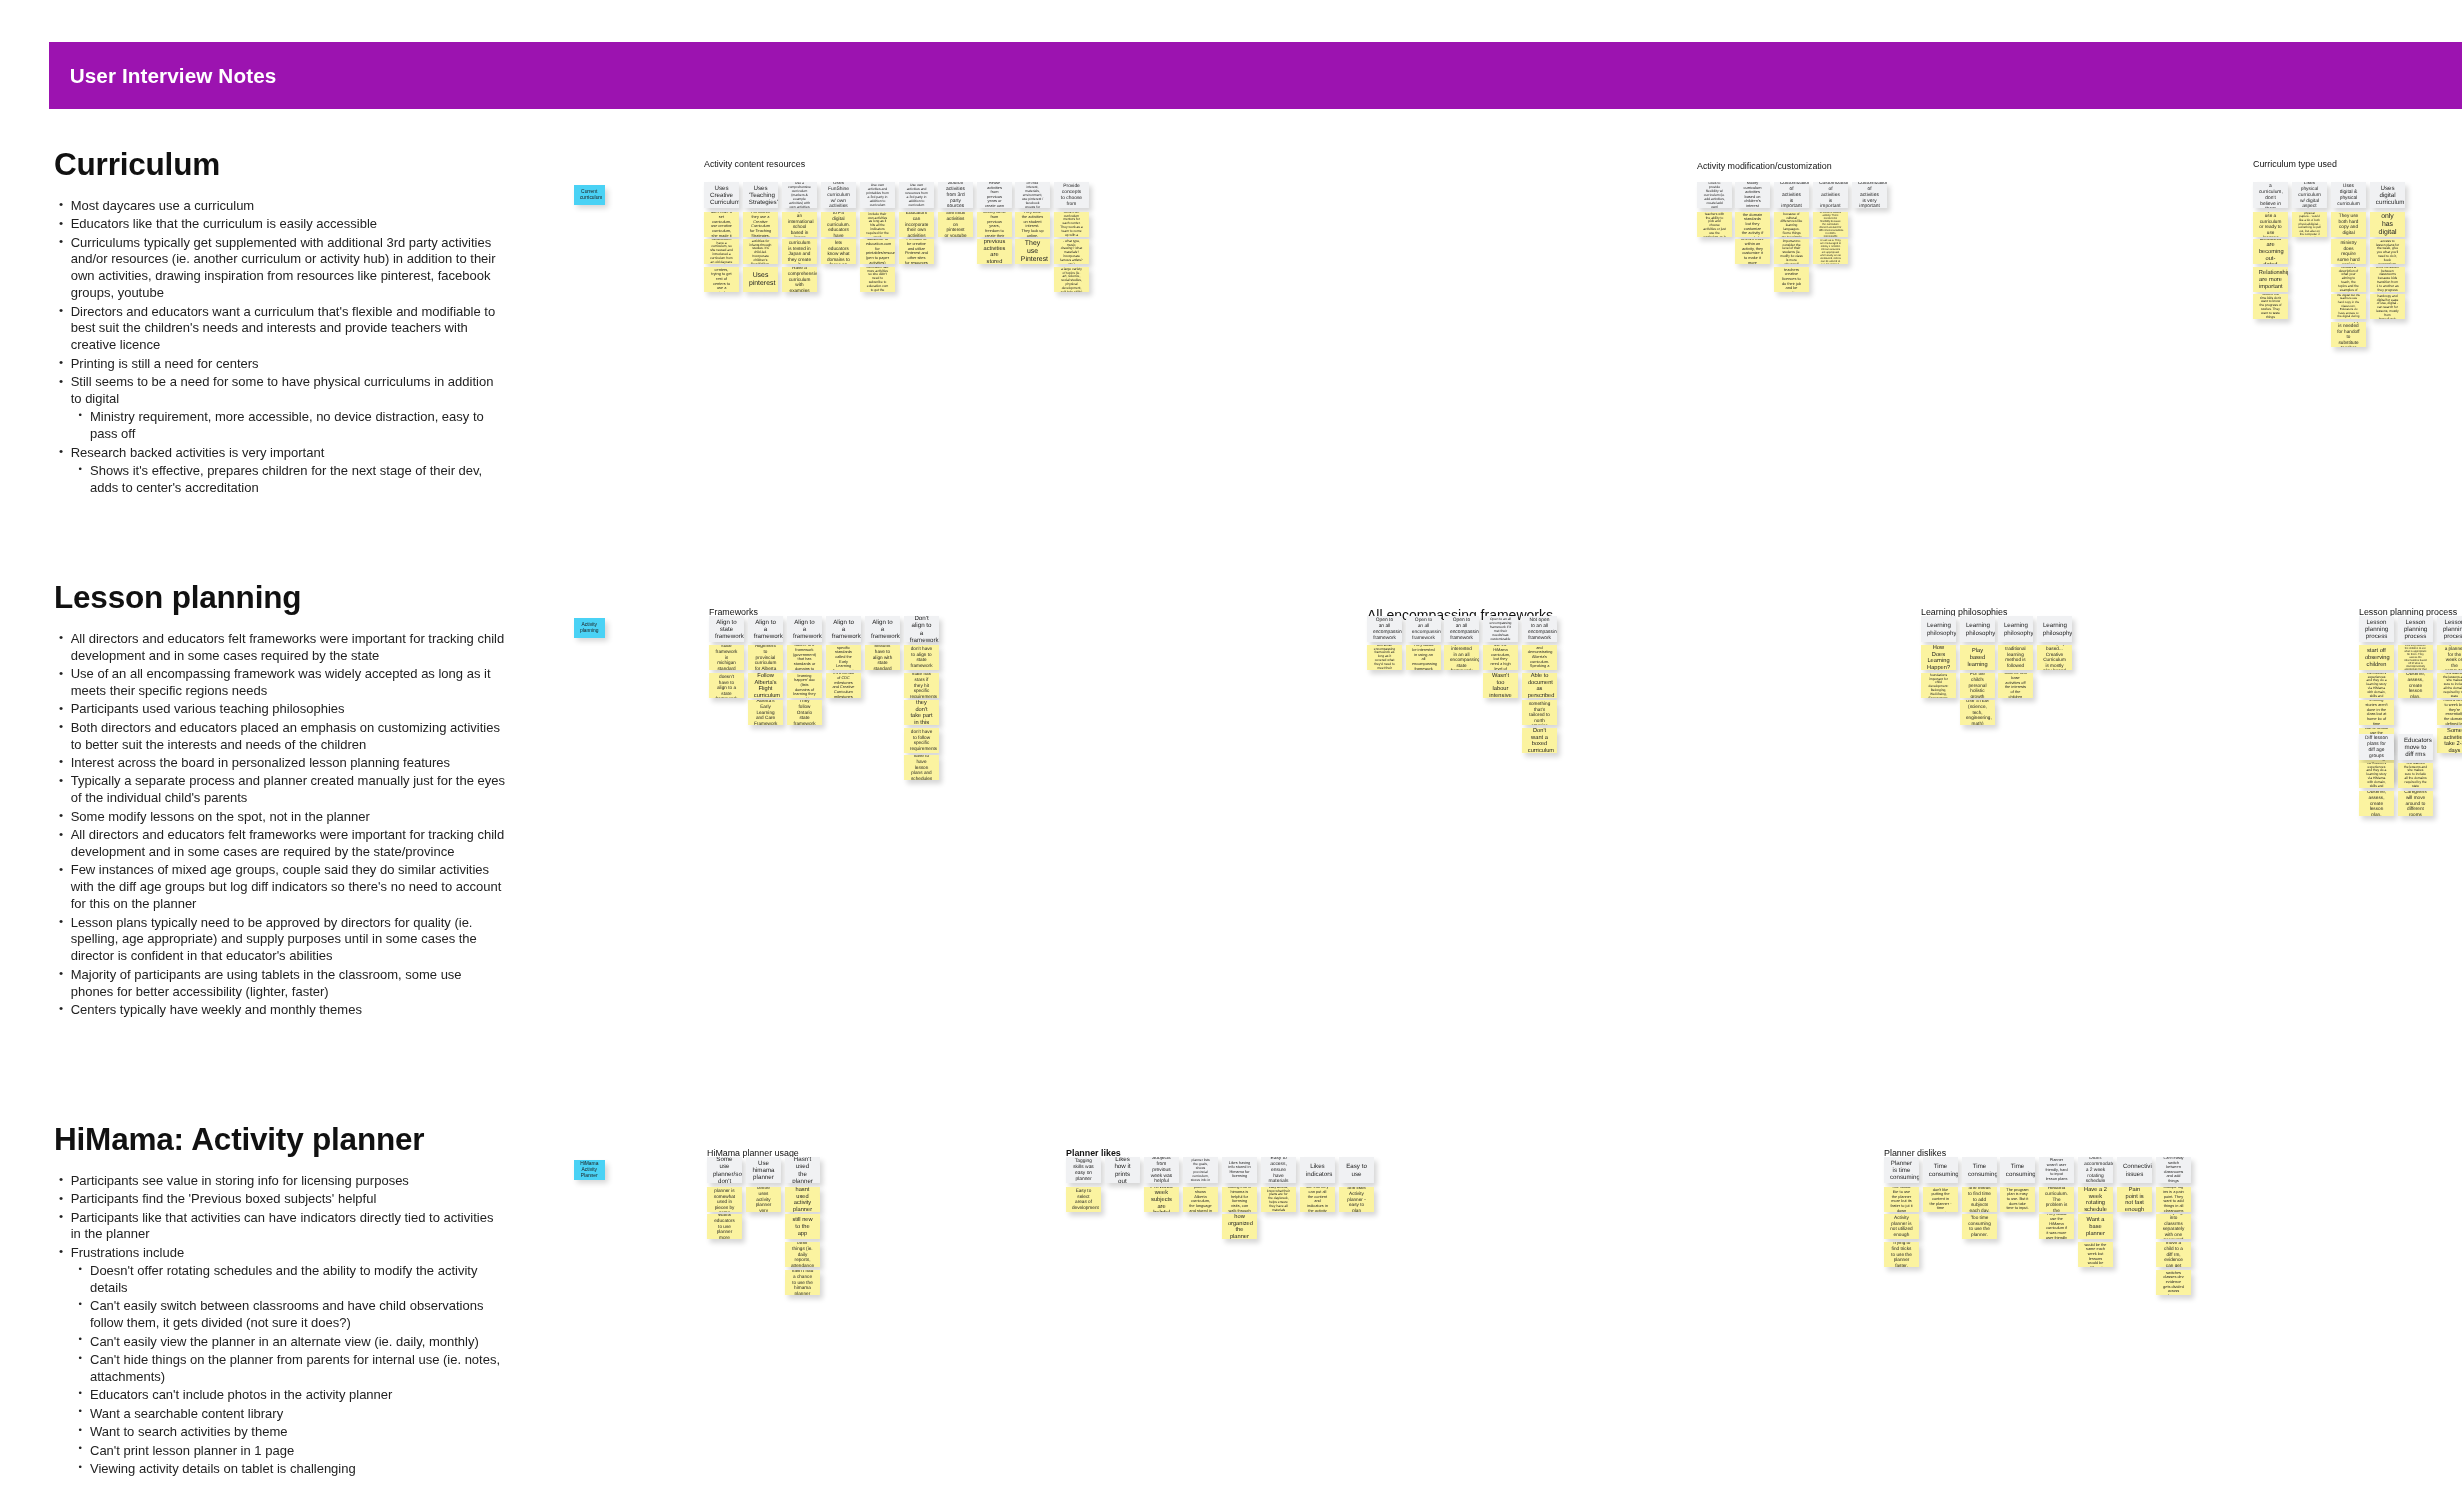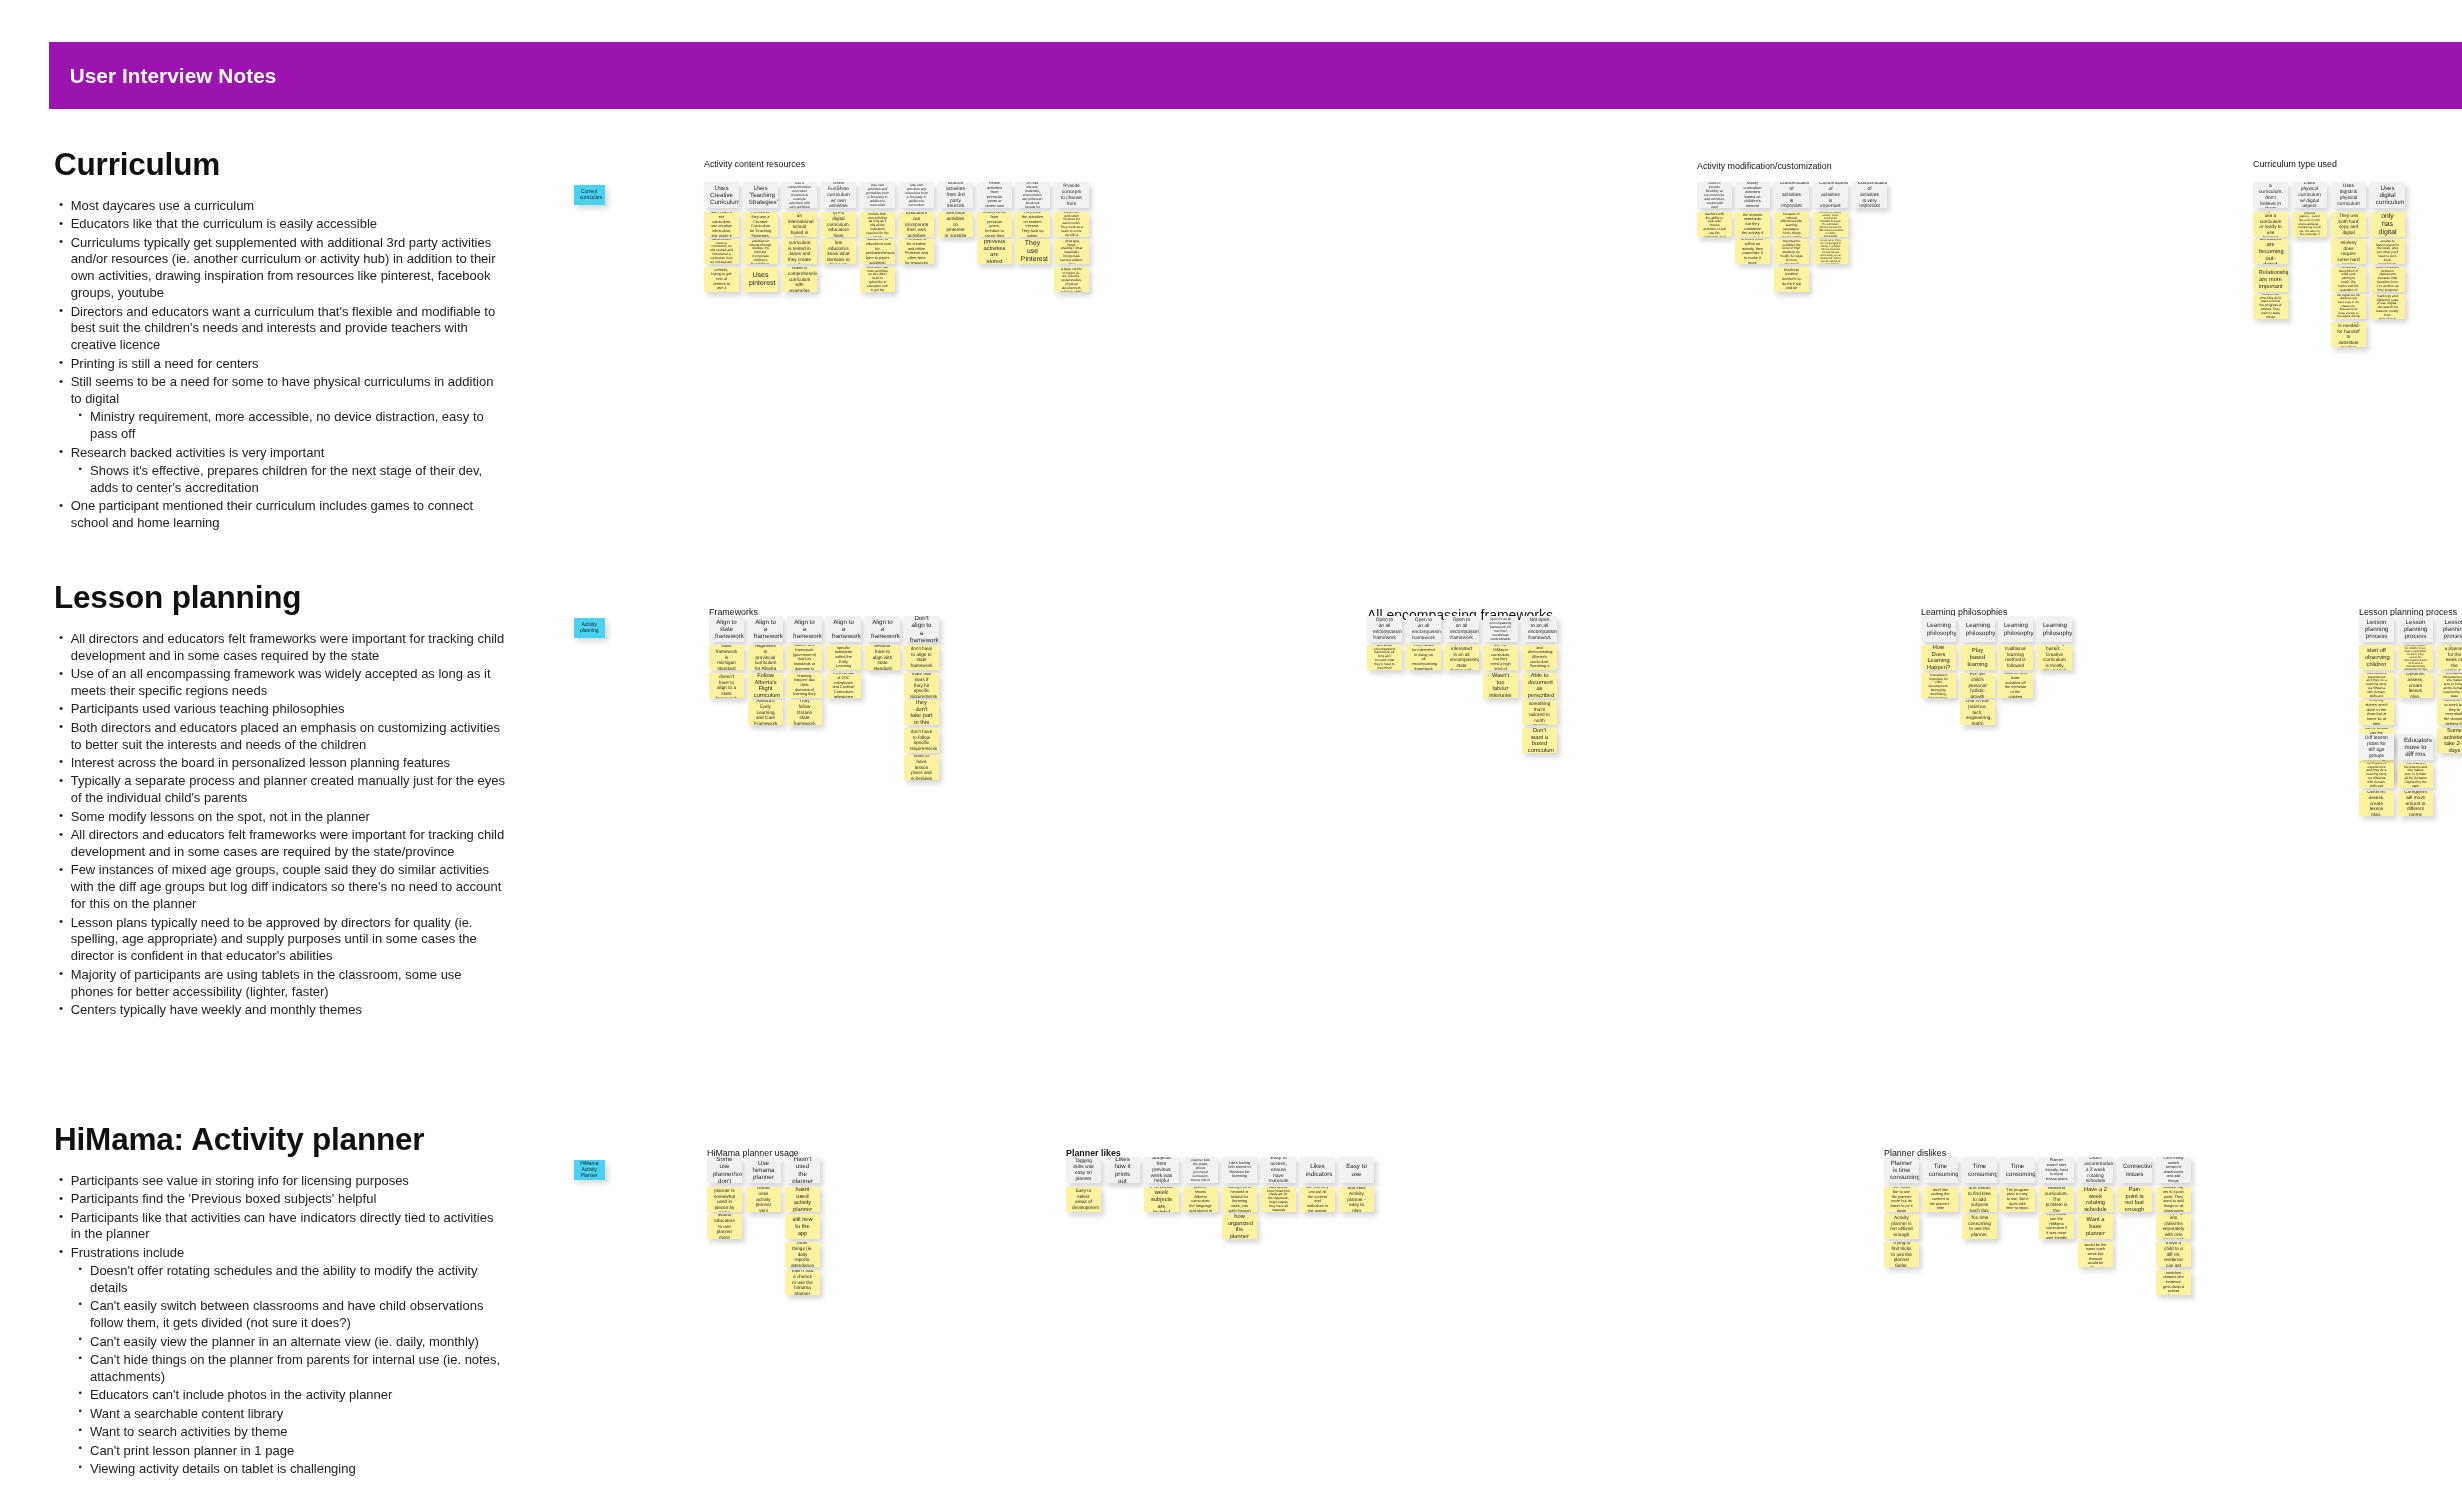--- a/index.html
+++ b/index.html
@@ -82,21 +82,20 @@
         <ul>
           <li>Most daycares use a curriculum</li>
           <li>Educators like that the curriculum is easily accessible</li>
           <li>Curriculums typically get supplemented with additional 3rd party activities and/or resources (ie. another curriculum or activity hub) in addition to their own activities, drawing inspiration from resources like pinterest, facebook groups, youtube</li>
           <li>Directors and educators want a curriculum that's flexible and modifiable to best suit the children's needs and interests and provide teachers with creative licence</li>
           <li>Printing is still a need for centers</li>
           <li>Still seems to be a need for some to have physical curriculums in addition to digital</li>
           <li class="sub">Ministry requirement, more accessible, no device distraction, easy to pass off</li>
           <li>Research backed activities is very important</li>
           <li class="sub">Shows it's effective, prepares children for the next stage of their dev, adds to center's accreditation</li>
-          <li>One participant mentioned their curriculum includes games to connect school and home learning</li>
         </ul>
       </div>
       <div class="note cyan t-sm" style="left: 574px; top: 185px; width: 30.5px; height: 19.7px;">
         <span style="font-size: 4.9px;">Current curriculum</span>
       </div>
       <div class="cluster-title" style="left: 704px; top: 159px; font-size: 8.9px;">Activity content resources</div>
       <div class="note grey t-lg tilt1" style="left: 704px; top: 182px; width: 35px; height: 25.6px;">
         <span style="font-size: 6.2px;">Uses Creative Curriculum</span>
       </div>
       <div class="note yellow tilt1" style="left: 704px; top: 212px; width: 35px; height: 24.6px;">

